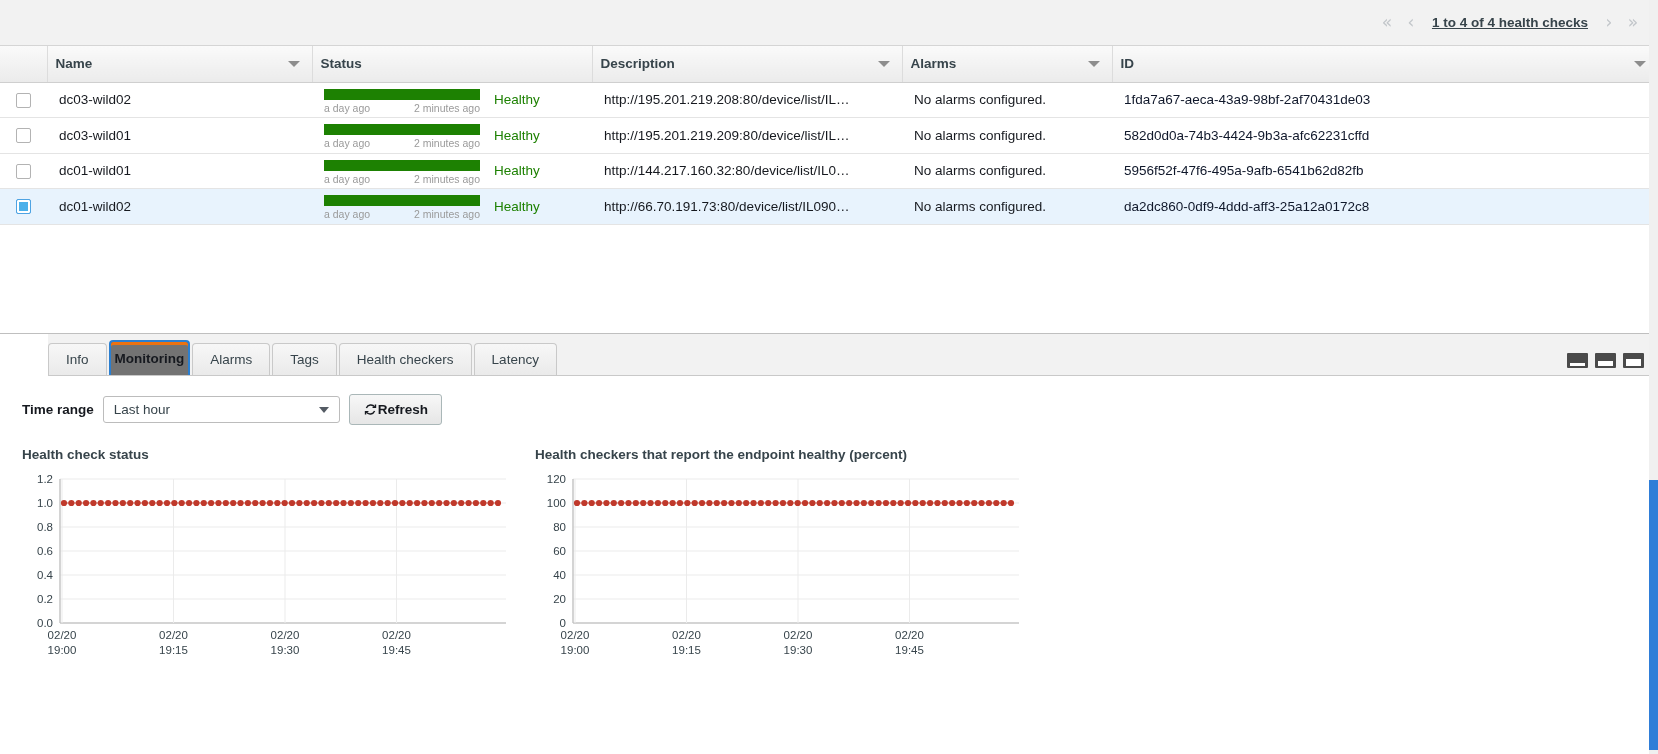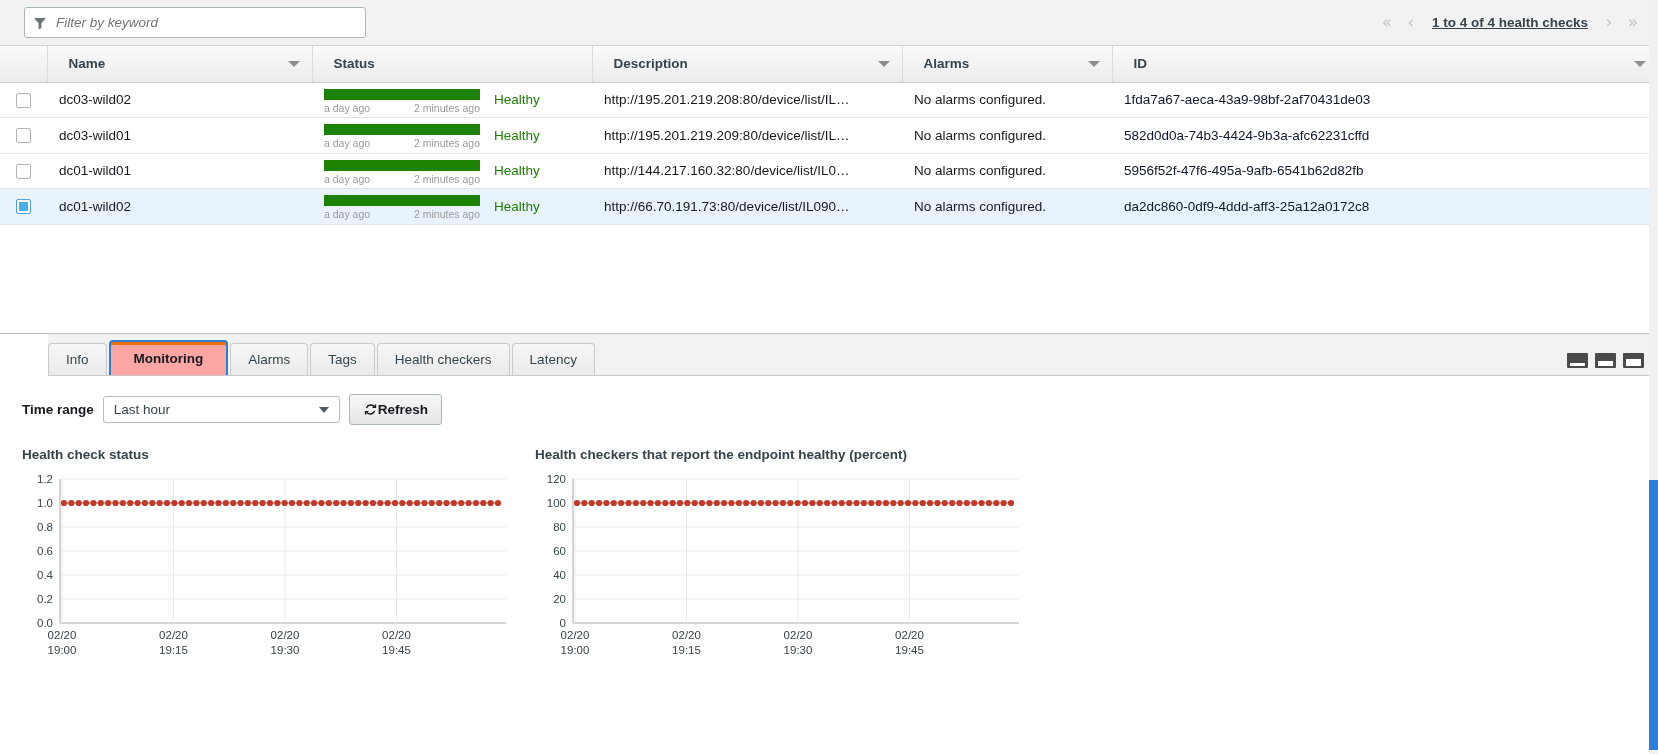--- a/index.html
+++ b/index.html
@@ -43,21 +43,21 @@
     font-size:13.5px; font-weight:bold; color:#37444b;
     padding:0 8px; white-space:nowrap;text-decoration:underline;
   }
 
   
   .tbl { width:100%; border-collapse:collapse; table-layout:fixed; }
   .tbl th {
     background:linear-gradient(to bottom,#fafafa,#ebebeb);
     border-bottom:1px solid #cfcfcf;
     border-right:1px solid #dcdcdc;
-    height:36px; padding:0 21px;
+    height:36px; padding:0 8px;
     text-align:left; font-size:13.5px; font-weight:bold; color:#37444b;
     position:relative; vertical-align:middle;
   }
   .tbl th.chk-col { width:47px; padding:0; border-right:1px solid #dcdcdc; }
   .tbl th .caret {
     position:absolute; right:12px; top:50%; margin-top:-3px;
     width:0; height:0; border-left:6px solid transparent;
     border-right:6px solid transparent; border-top:6px solid #8d8d8d;
   }
   .tbl td {
@@ -103,24 +103,24 @@
   .tabs { display:flex; align-items:flex-end; padding-left:0; }
   .tab {
     height:32px; min-width:56px; padding:0 17px;
     background:linear-gradient(to bottom,#f7f7f7,#eaeaea);
     border:1px solid #c9c9c9; border-bottom:none;
     border-radius:4px 4px 0 0;
     display:flex; align-items:center; justify-content:center;
     font-size:13.5px; color:#37444b; margin-right:2px;
   }
   .tab.active {
-    background:#fca5a5; color:#16191f; font-weight:bold;
+    background:#737373; color:#16191f; font-weight:bold;
     height:35px; border:2px solid #2a7fd1; border-bottom:none;
     box-shadow:inset 0 3px 0 0 #ec7211;
-    padding:0 23px; position:relative; z-index:3;
+    padding:0 4px; position:relative; z-index:3;
   }
   .panel-icons {
     margin-left:auto; display:flex; gap:7px;
     padding:0 14px 7px 0; align-items:flex-end;
   }
   .pi { width:21px; height:15px; background:#4a4a4a; border-radius:1px; position:relative; }
   .pi i { position:absolute; background:#fff; display:block; }
   .pi.a i { left:3px; right:3px; bottom:2px; height:3px; }
   .pi.b i { left:3px; right:3px; bottom:2px; height:5px; }
   .pi.c i { left:3px; right:3px; bottom:2px; height:7px; }
@@ -164,28 +164,20 @@
   }
   .vthumb {
     position:absolute; right:0; top:480px; width:9px; height:270px;
     background:#2f7ed8;
   }
 </style>
 </head>
 <body>
 
 <div class="toolbar">
-  <div class="filter-box">
-    <span class="funnel-icon">
-      <svg viewBox="0 0 14 14" width="14" height="14">
-          <path d="M1 2h12l-4.6 5.2V12l-2.8 1.4V7.2z" fill="#6b7678"></path>
-        </svg>
-    </span>
-    <input class="filter-input" type="text" placeholder="Filter by keyword" style="">
-  </div>
   <div class="pager">
     <span class="pg-arrow dim">«</span>
     <span class="pg-arrow dim">‹</span>
     <span class="pg-count">1 to 4 of 4 health checks</span>
     <span class="pg-arrow dim">›</span>
     <span class="pg-arrow dim">»</span>
   </div>
 </div>
 
 <table class="tbl">

